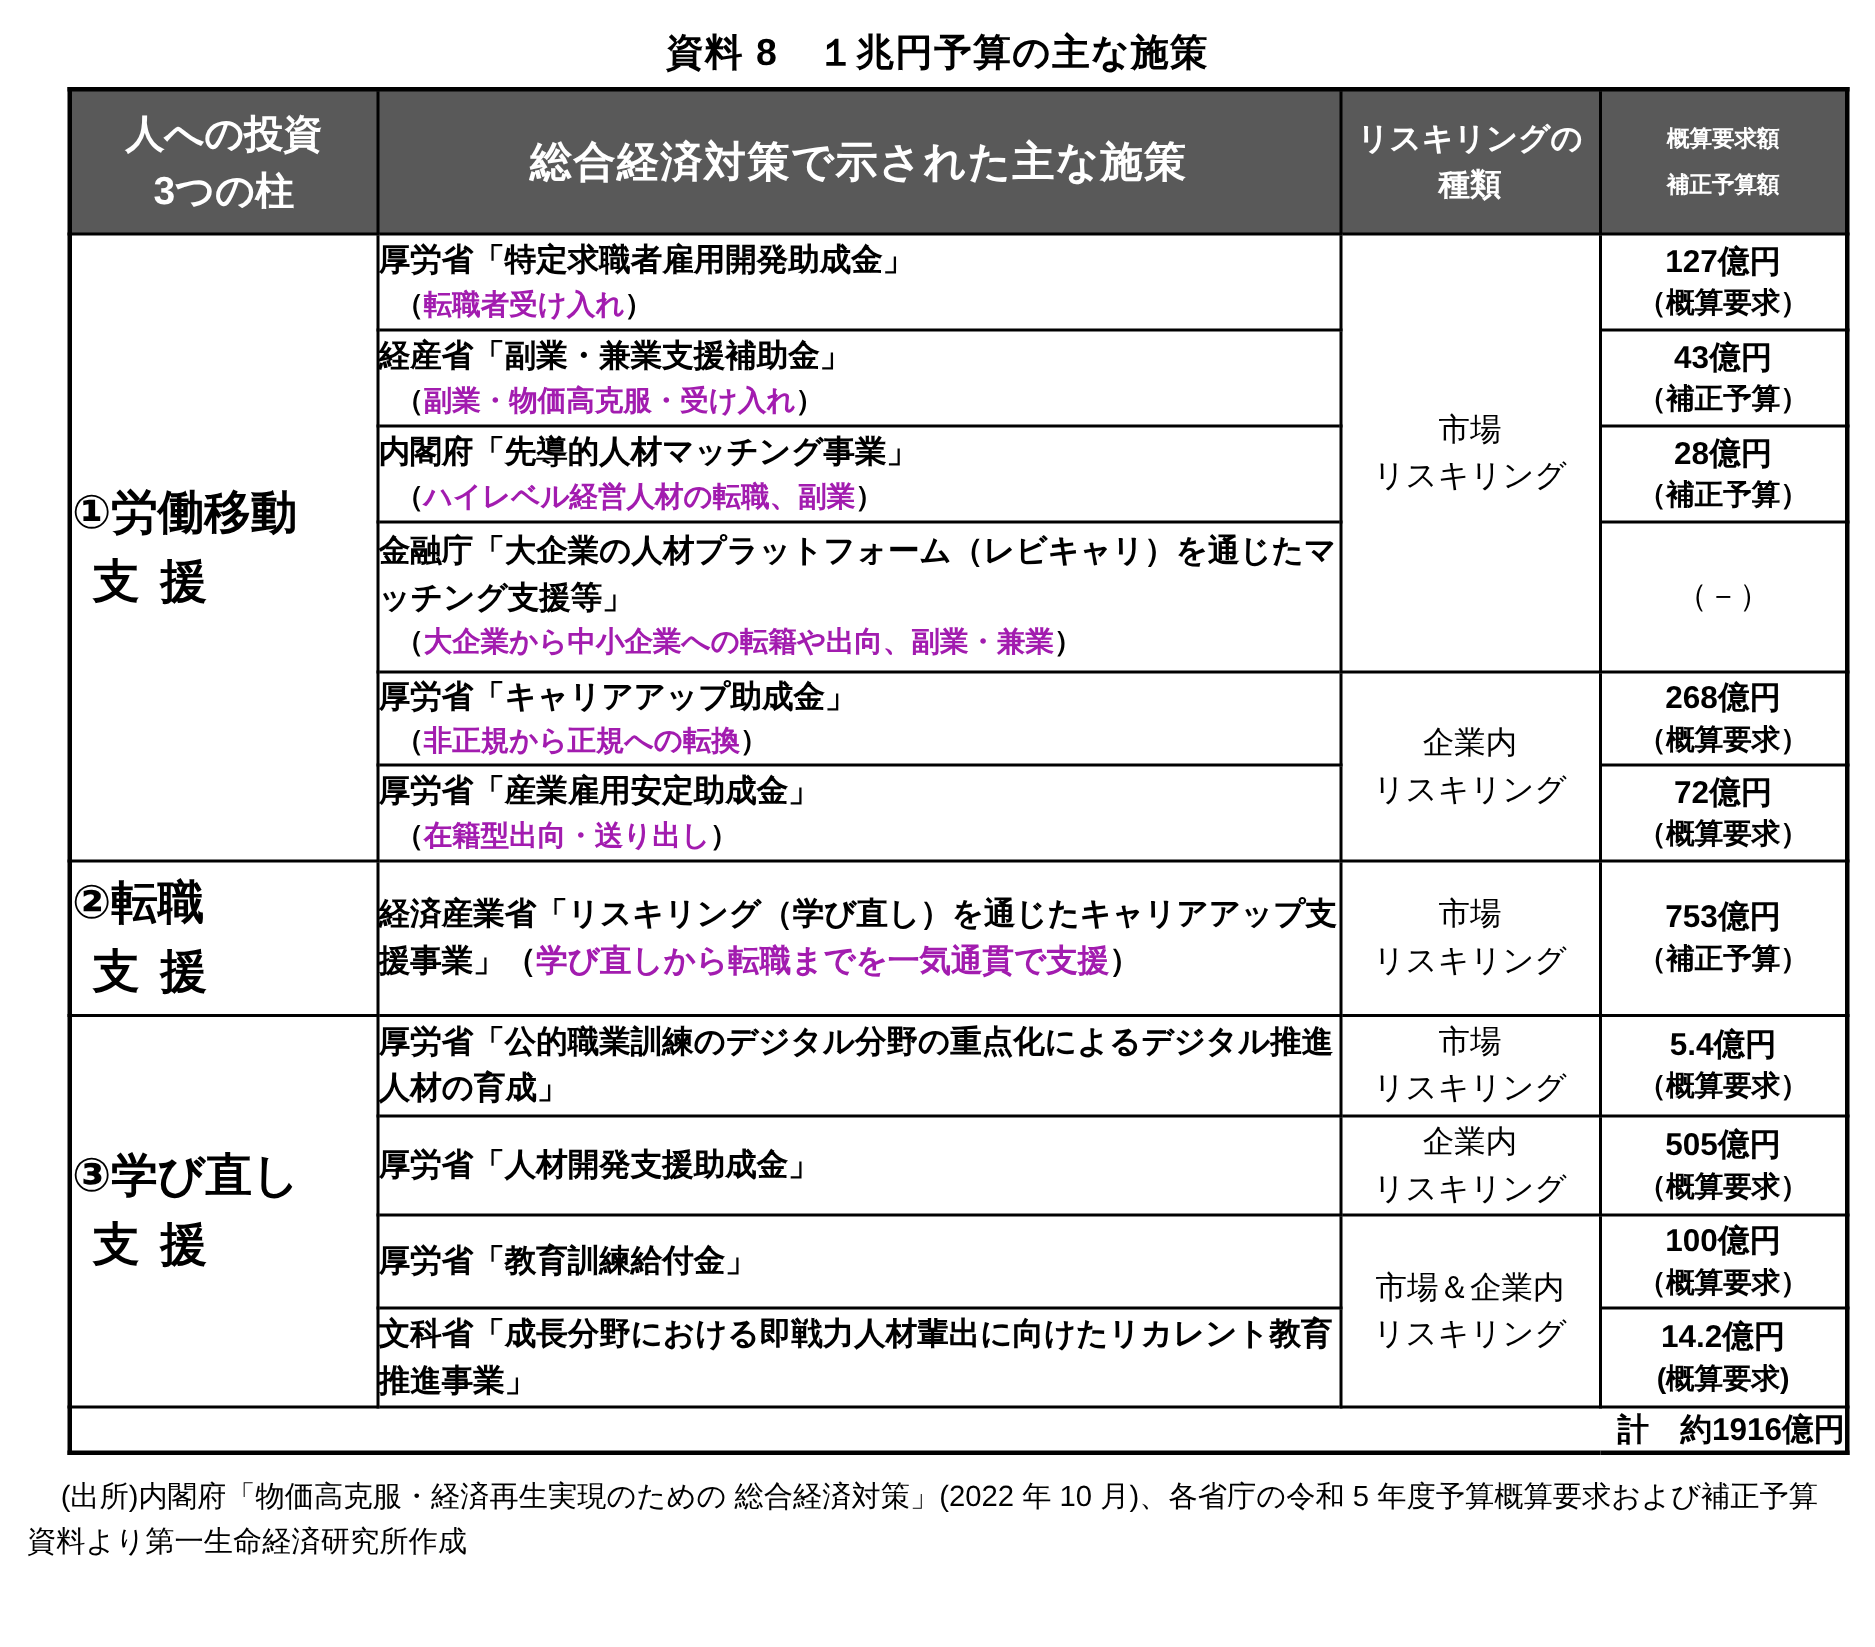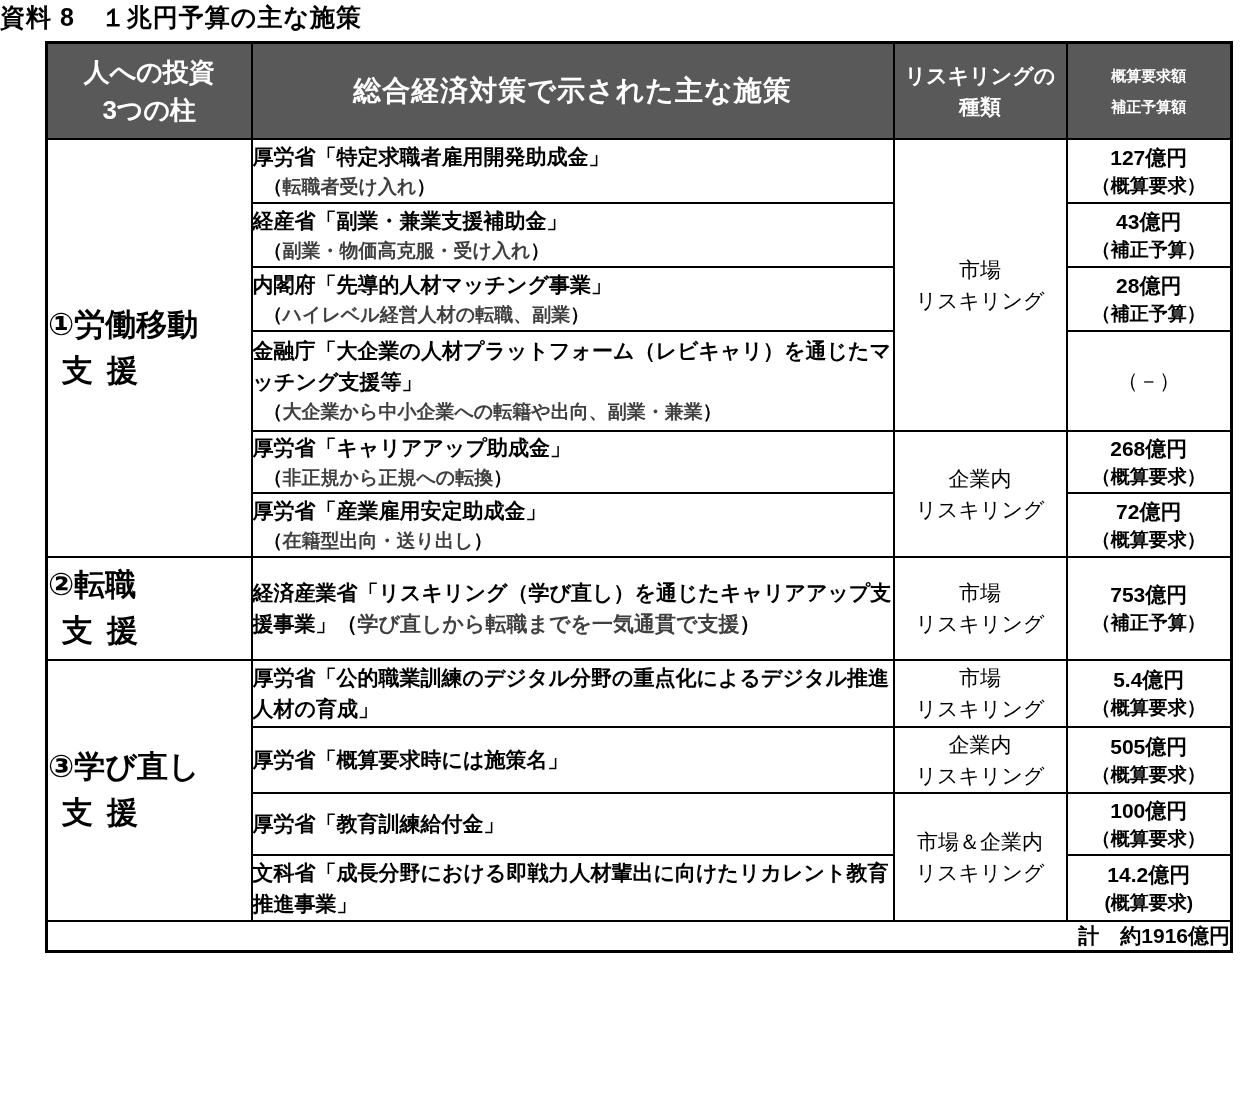--- a/index.html
+++ b/index.html
@@ -4,24 +4,24 @@
 <style>
   * { box-sizing: border-box; }
   html, body { margin: 0; padding: 0; }
   body {
     width: 1250px; height: 1098px;
     background: #ffffff; color: #000000;
     font-family: "Liberation Sans", "DejaVu Sans", sans-serif;
     overflow: hidden;
   }
   .title {
-    text-align: left;
+    text-align: center;
     font-size: 25px;
     font-weight: bold;
-    padding: 1px 0 7px 0;
+    padding: 18px 0 7px 0;
     letter-spacing: 1px;
   }
   table.budget {
     border-collapse: collapse;
     table-layout: fixed;
     margin-left: 45px;
     width: 1185px;
   }
   table.budget { border: 3px solid #000; }
   table.budget th, table.budget td { border: 2px solid #000; padding: 0; }
@@ -40,21 +40,21 @@
   td.pillar {
     text-align: left;
     font-size: 31px;
     font-weight: bold;
     line-height: 46px;
   }
   td.pillar .p2 { letter-spacing: 14px; text-indent: 14px; }
   td.measure { text-align: left; padding: 3px 6px 3px 9px; }
   .mname { font-size: 21px; font-weight: bold; line-height: 31px; }
   .mnote { font-size: 19px; font-weight: bold; line-height: 29px; padding-left: 11px; }
-  .red { color: #404040; }
+  .red { color: #a21caf; }
   .pn  { color: #000000; }
   td.rtype { text-align: center; font-size: 21px; line-height: 31px; font-weight: normal; }
   td.amount { text-align: center; }
   .aval  { font-size: 21px; font-weight: bold; line-height: 29px; }
   .aval.plain { font-weight: normal; }
   .anote { font-size: 19px; font-weight: bold; line-height: 27px; }
   td.total {
     text-align: right;
     font-size: 21px;
     font-weight: bold;
@@ -197,21 +197,21 @@
         <div>市場</div>
         <div>リスキリング</div>
       </td>
       <td class="amount">
         <div class="aval">5.4億円</div>
         <div class="anote">（概算要求）</div>
       </td>
     </tr>
     <tr style="height:66px">
       <td class="measure">
-        <div class="mname">厚労省「概算要求時には施策名」</div>
+        <div class="mname">厚労省「人材開発支援助成金」</div>
       </td>
       <td class="rtype">
         <div>企業内</div>
         <div>リスキリング</div>
       </td>
       <td class="amount">
         <div class="aval">505億円</div>
         <div class="anote">（概算要求）</div>
       </td>
     </tr>
@@ -237,13 +237,14 @@
         <div class="anote">(概算要求)</div>
       </td>
     </tr>
     <tr style="height:30px">
       <td class="total" colspan="4">計　約1916億円</td>
     </tr>
   </tbody>
 </table>
 
 <div class="footnotes">
+  <p>(出所)内閣府「物価高克服・経済再生実現のための 総合経済対策」(2022 年 10 月)、各省庁の令和 5 年度予算概算要求および補正予算資料より第一生命経済研究所作成</p>
 </div>
 
 </body></html>

